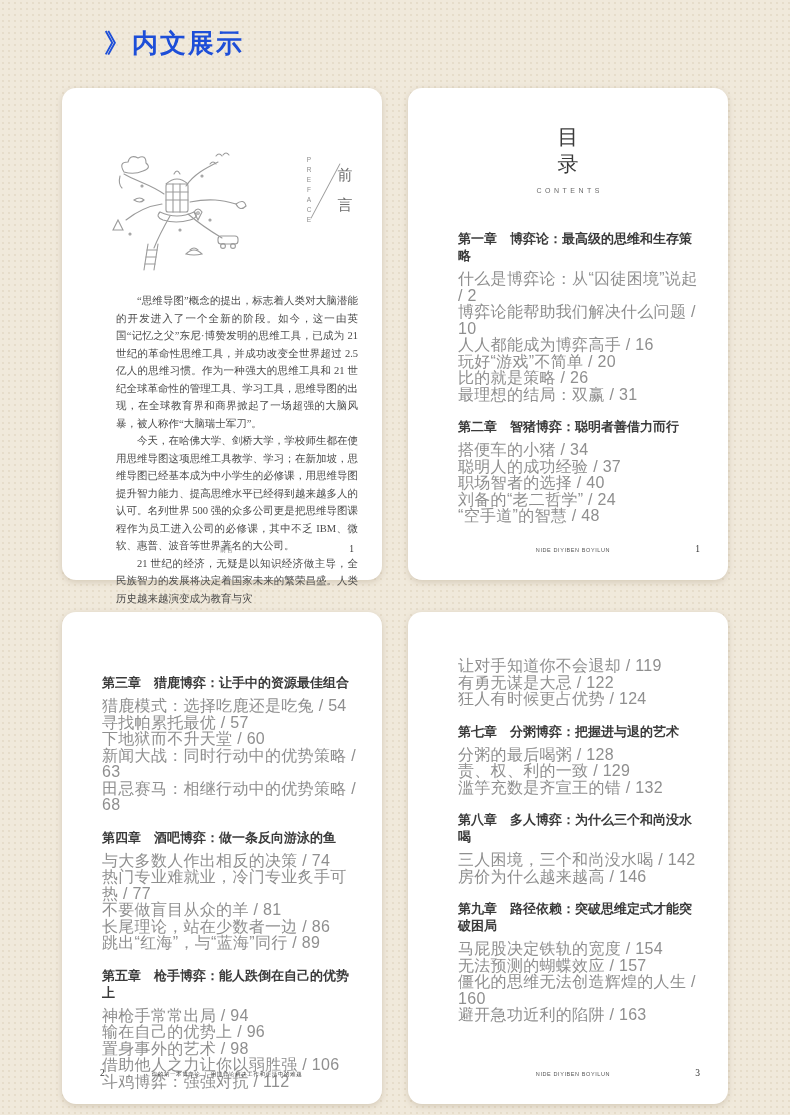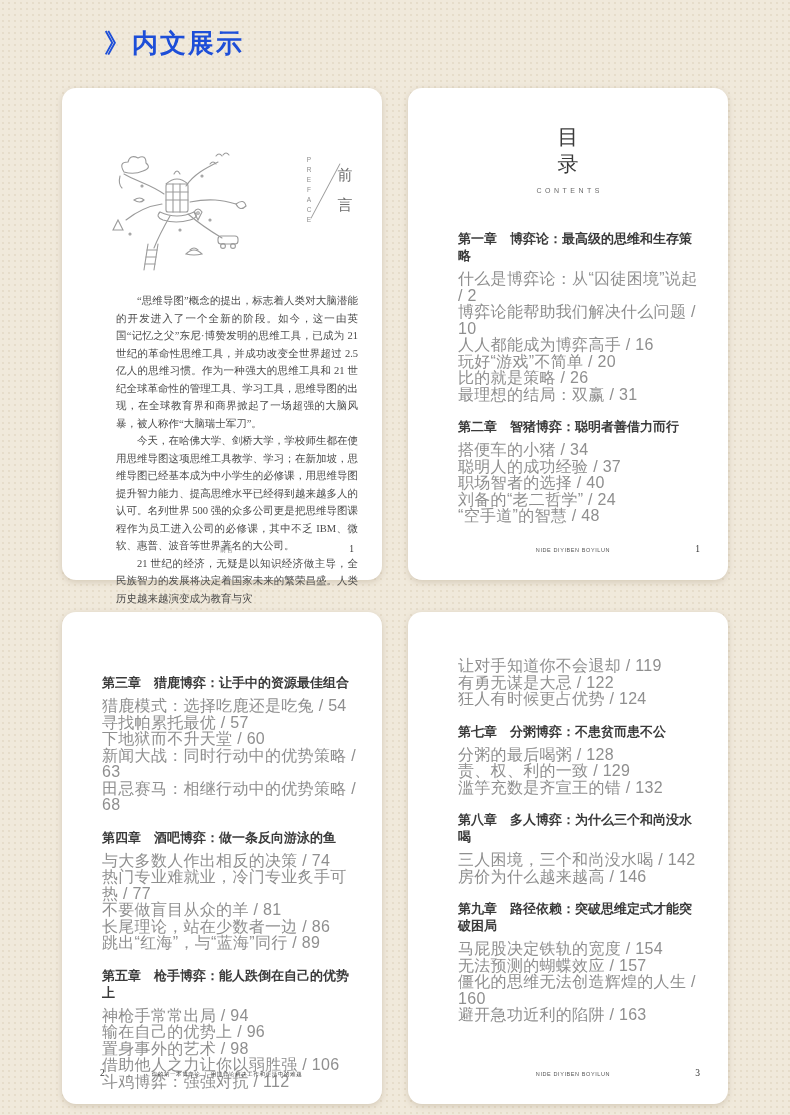--- a/index.html
+++ b/index.html
@@ -212,21 +212,21 @@
 </section>
 
 <section class="card" id="card-toc3">
   <div class="chapters">
       <div class="chapter">
         <div class="toc-item">让对手知道你不会退却 / 119</div>
         <div class="toc-item">有勇无谋是大忌 / 122</div>
         <div class="toc-item">狂人有时候更占优势 / 124</div>
       </div>
       <div class="chapter">
-        <div class="chapter-heading">第七章　分粥博弈：不患贫而患不公</div>
+        <div class="chapter-heading">第七章　分粥博弈：把握进与退的艺术</div>
         <div class="toc-item">分粥的最后喝粥 / 128</div>
         <div class="toc-item">责、权、利的一致 / 129</div>
         <div class="toc-item">滥竽充数是齐宣王的错 / 132</div>
       </div>
       <div class="chapter">
         <div class="chapter-heading">第八章　多人博弈：为什么三个和尚没水喝</div>
         <div class="toc-item">三人困境，三个和尚没水喝 / 142</div>
         <div class="toc-item">房价为什么越来越高 / 146</div>
       </div>
       <div class="chapter">

